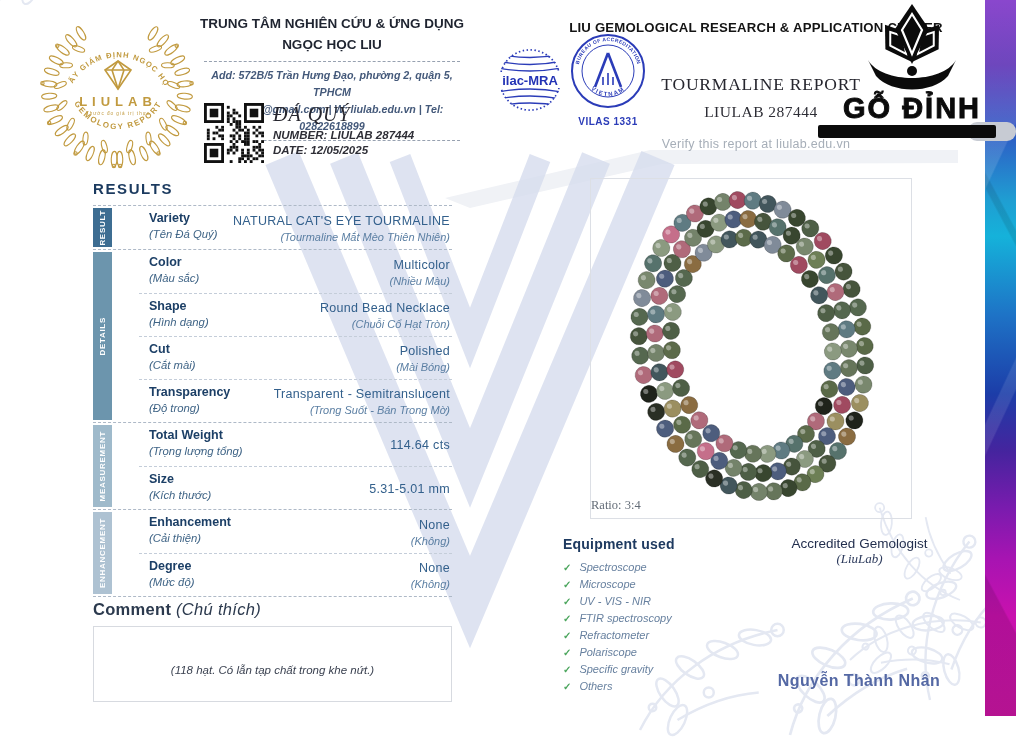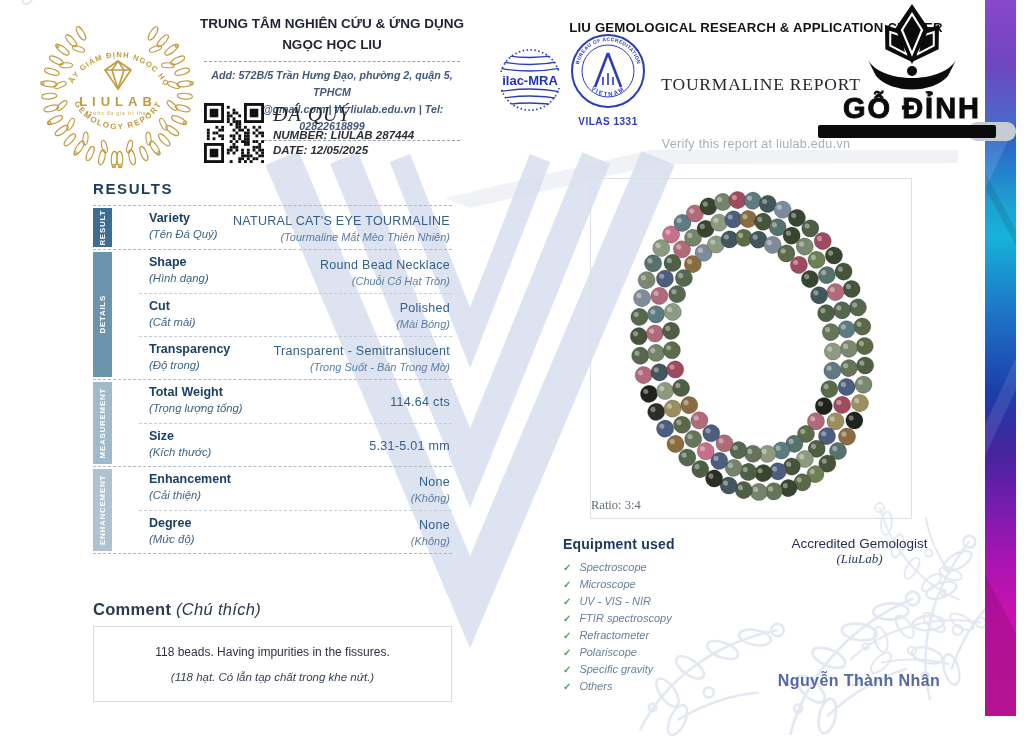--- a/index.html
+++ b/index.html
@@ -364,20 +364,21 @@
       <g stroke="#2b3cb8" fill="none">
         <path d="M39,20 L26,54 M39,20 L52,54" stroke-width="2.6"></path>
         <path d="M34,44 L34,52 M39,40 L39,52 M44,44 L44,52" stroke-width="1.6"></path>
       </g>
     </svg>
     <div class="vilas">VILAS 1331</div>
   </div>
 
   <div class="abs z1 report-block">
     <div class="report-title nowrap">TOURMALINE REPORT</div>
+    <div class="report-number nowrap">LIULAB 287444</div>
   </div>
 
   <div class="abs z1 verify nowrap">Verify this report at liulab.edu.vn</div>
 
   <svg class="abs z2 godinh" viewBox="0 0 204 142">
     <g fill="#0b0b0b">
       <g transform="rotate(-36 96 58)">
         <polygon points="96,12 110,32 96,58 82,32"></polygon>
         <polygon points="96,21 104,32 96,48 88,32" fill="none" stroke="#fff" stroke-width="2"></polygon>
       </g>
@@ -414,20 +415,30 @@
           </div>
         </div>
       </div>
       <div class="section">
         <div class="gbar" style="background: rgb(108, 149, 173);">
           <span>DETAILS</span>
         </div>
         <div class="rowscol">
           <div class="rrow">
             <div class="rlabel">
+              <div class="en">Color</div>
+              <div class="vi">(Màu sắc)</div>
+            </div>
+            <div class="rvalue">
+              <div class="en">Multicolor</div>
+              <div class="vi">(Nhiều Màu)</div>
+            </div>
+          </div>
+          <div class="rrow">
+            <div class="rlabel">
               <div class="en">Shape</div>
               <div class="vi">(Hình dạng)</div>
             </div>
             <div class="rvalue">
               <div class="en">Round Bead Necklace</div>
               <div class="vi">(Chuỗi Cổ Hạt Tròn)</div>
             </div>
           </div>
           <div class="rrow">
             <div class="rlabel">
@@ -503,21 +514,20 @@
           </div>
         </div>
       </div>
     </div>
 
   <div class="abs z1 comment-heading">
     <span>Comment</span>
     <span class="vi">(Chú thích)</span>
   </div>
   <div class="abs z1 comment-box">
-    <div class="comment-en">118 beads. Having impurities in the fissures.</div>
     <div class="comment-vi">(118 hạt. Có lẫn tạp chất trong khe nứt.)</div>
   </div>
 
   <div class="abs z1 photo-frame">
     <svg id="necklace" width="320" height="339" viewBox="0 0 320 339">
         <g transform="rotate(-10 161 167)">
           <circle cx="273" cy="167" r="8.6" fill="#5a6a48" stroke="rgba(0,0,0,.3)" stroke-width=".6"></circle>
           <circle cx="270.248" cy="164.076" r="2.5799999999999996" fill="rgba(255,255,255,.38)"></circle>
           <circle cx="272.00067867333536" cy="186.59318243994548" r="8.6" fill="#5a6a48" stroke="rgba(0,0,0,.3)" stroke-width=".6"></circle>
           <circle cx="269.24867867333535" cy="183.66918243994547" r="2.5799999999999996" fill="rgba(255,255,255,.38)"></circle>

